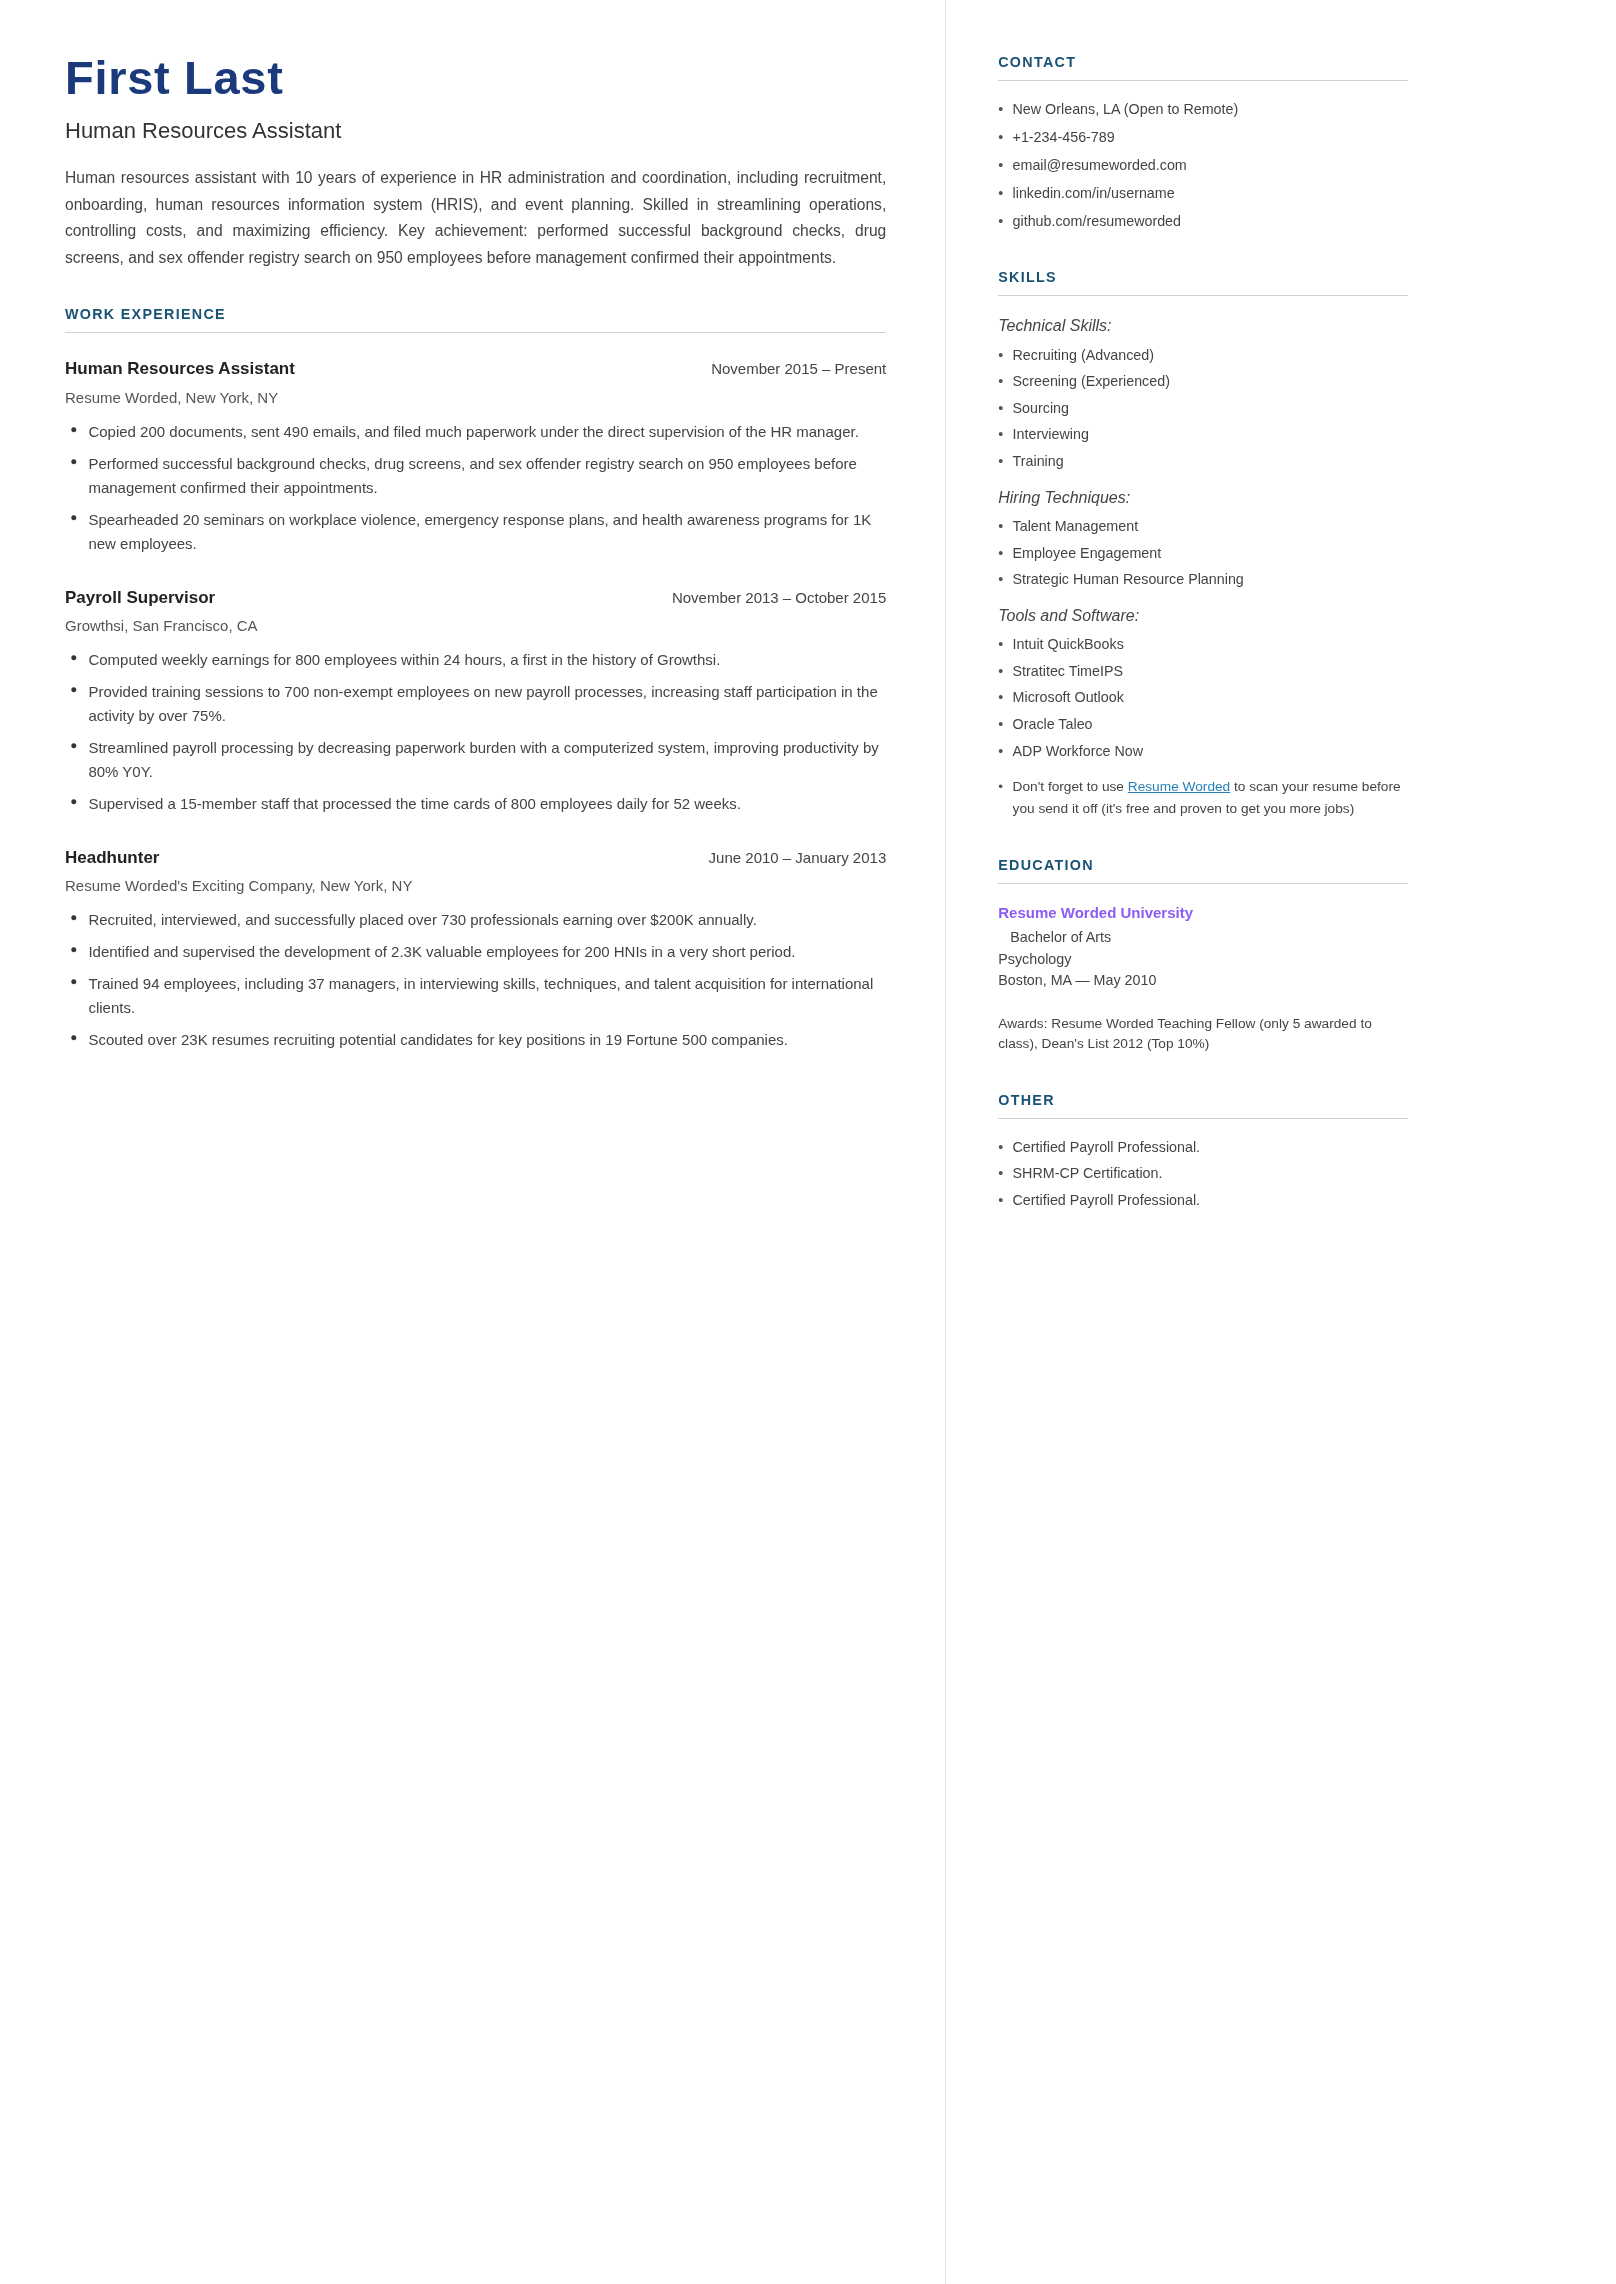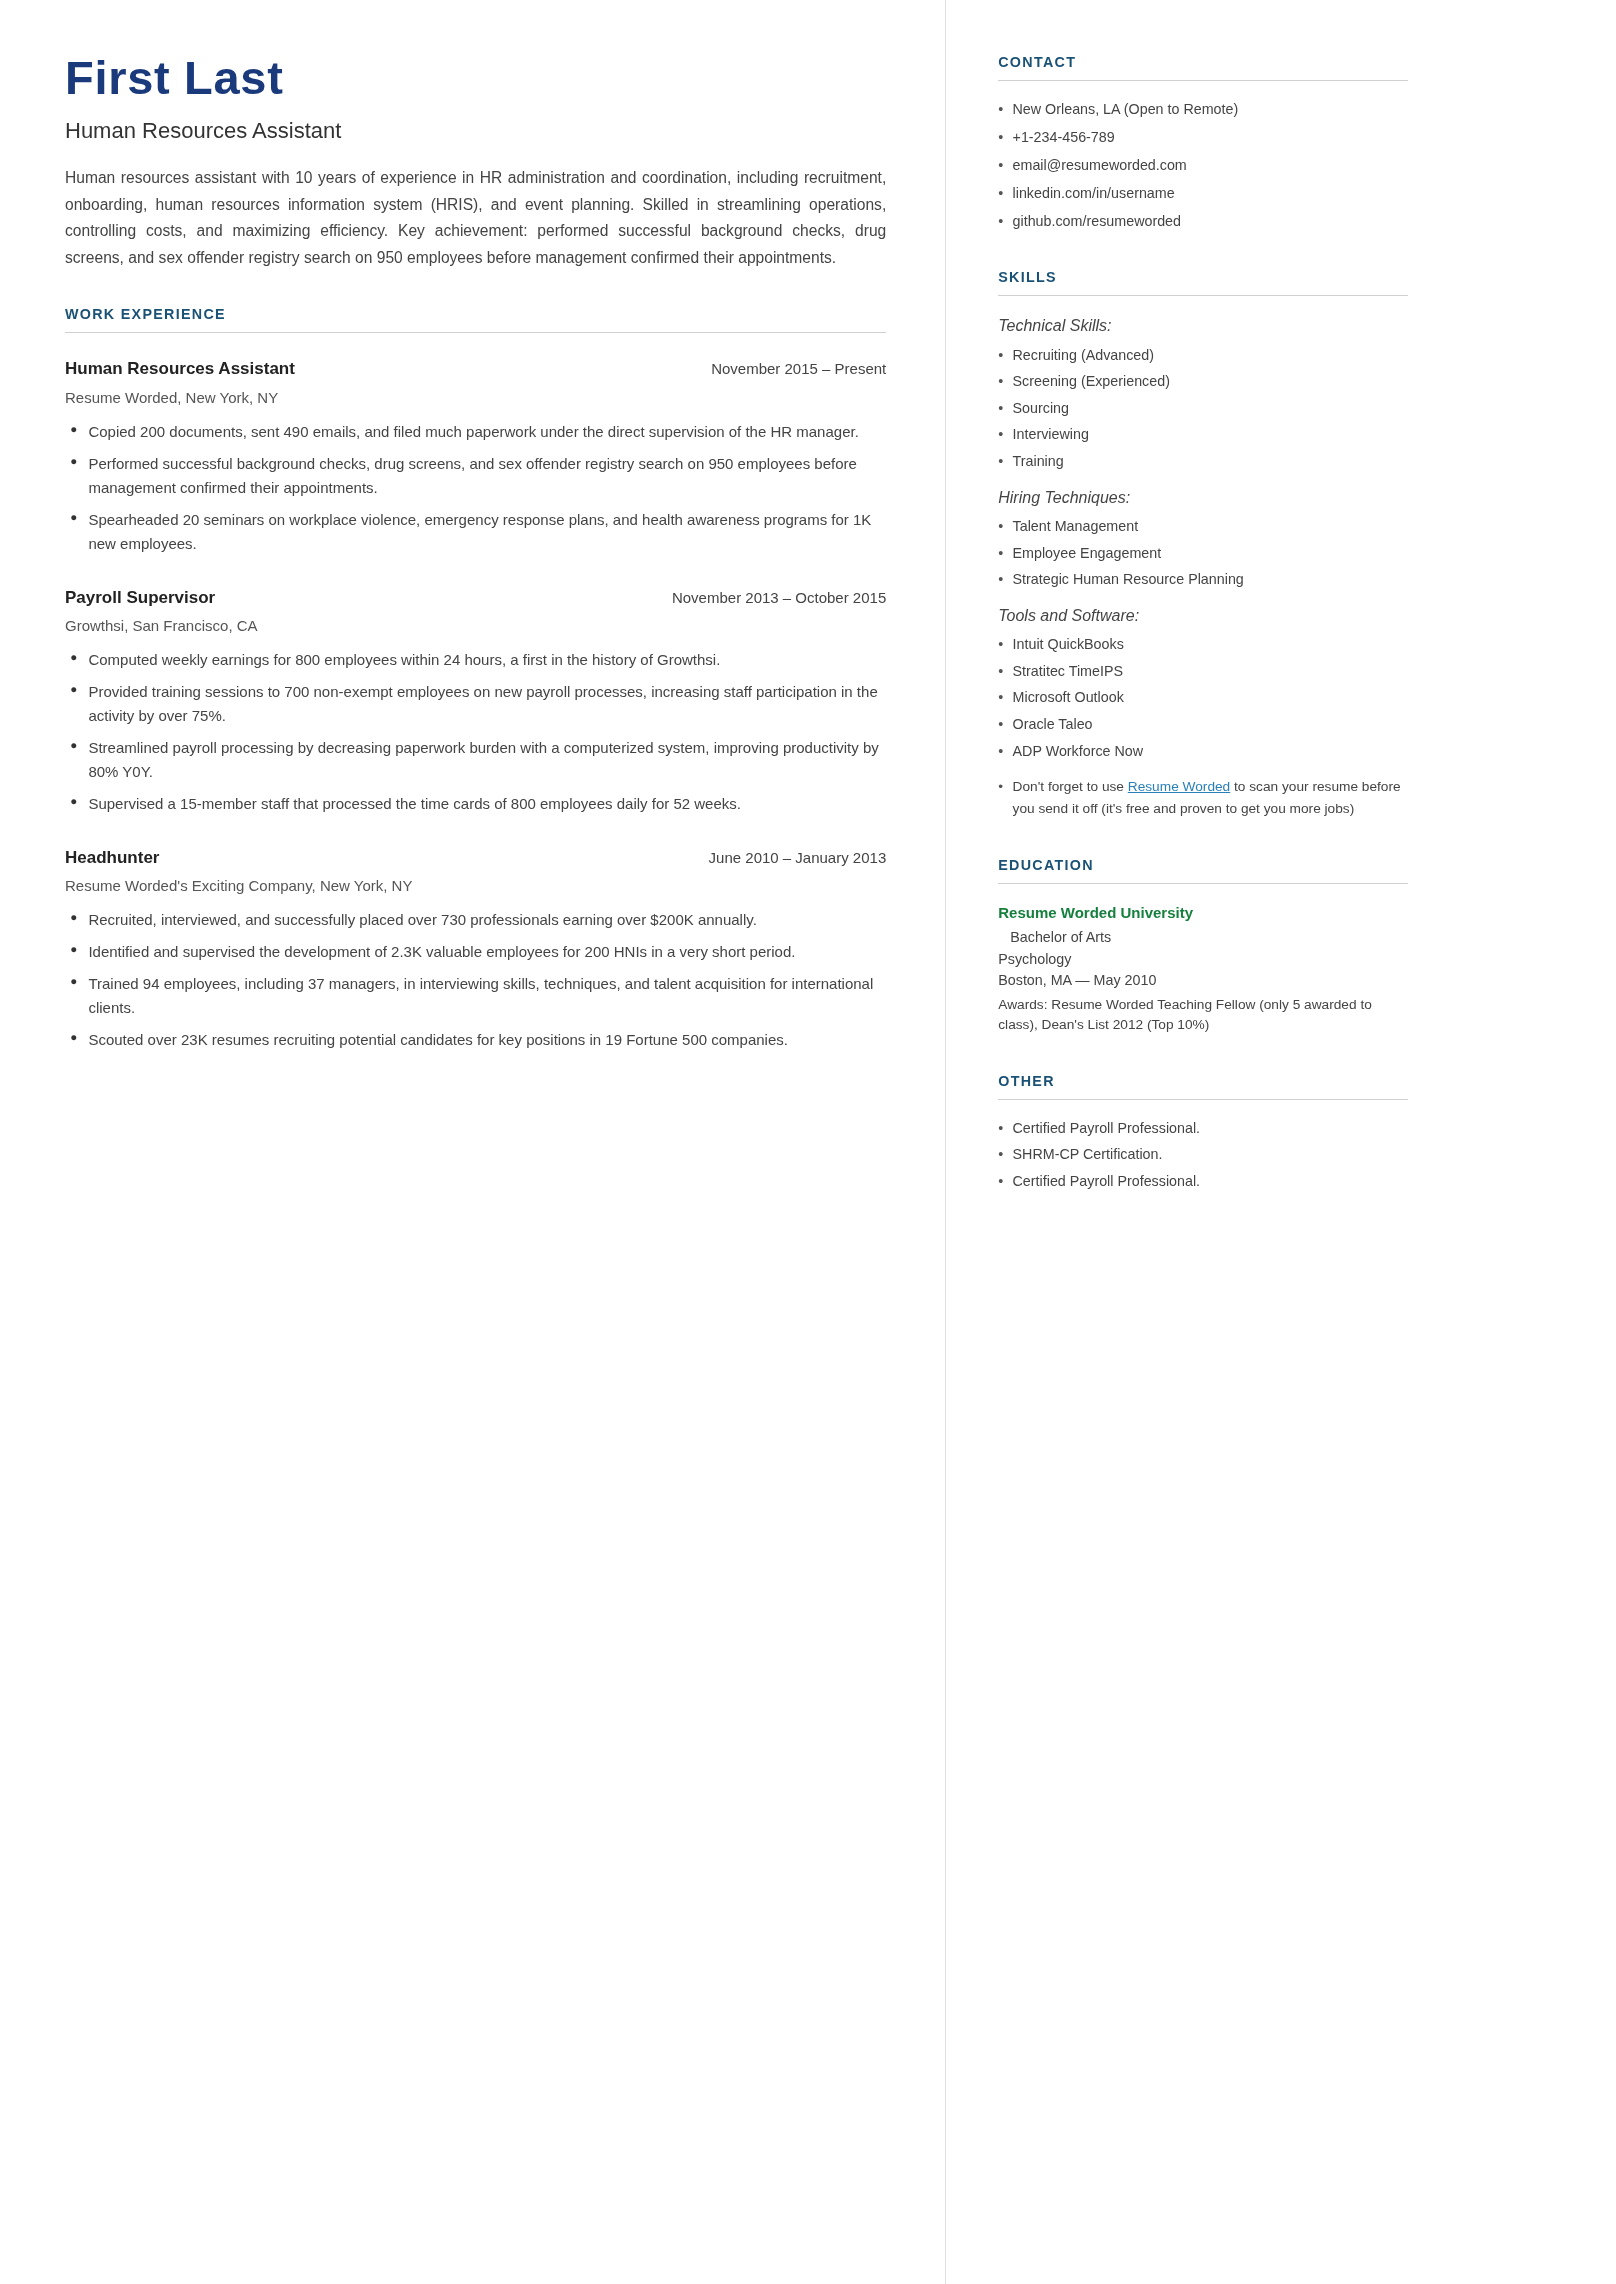--- a/index.html
+++ b/index.html
@@ -184,36 +184,36 @@
       color: #2980b9;
       text-decoration: underline;
     }
 
     .edu-block {
       margin-bottom: 15.6px;
     }
     .edu-school {
       font-size: 15px;
       font-weight: 600;
-      color: #15803d;
+      color: #8b5cf6;
       margin-bottom: 2.6px;
     }
     .edu-degree {
       font-size: 14.3px;
       color: #444;
       margin-left: 12px;
     }
     .edu-field {
       font-size: 14.3px;
       color: #444;
     }
     .edu-date {
       font-size: 14.3px;
       color: #444;
-      margin-bottom: 3px;
+      margin-bottom: 22px;
     }
     .edu-awards {
       font-size: 13.7px;
       color: #444;
       line-height: 1.5;
     }
 
     .other-list {
       list-style: none;
       padding: 0;

